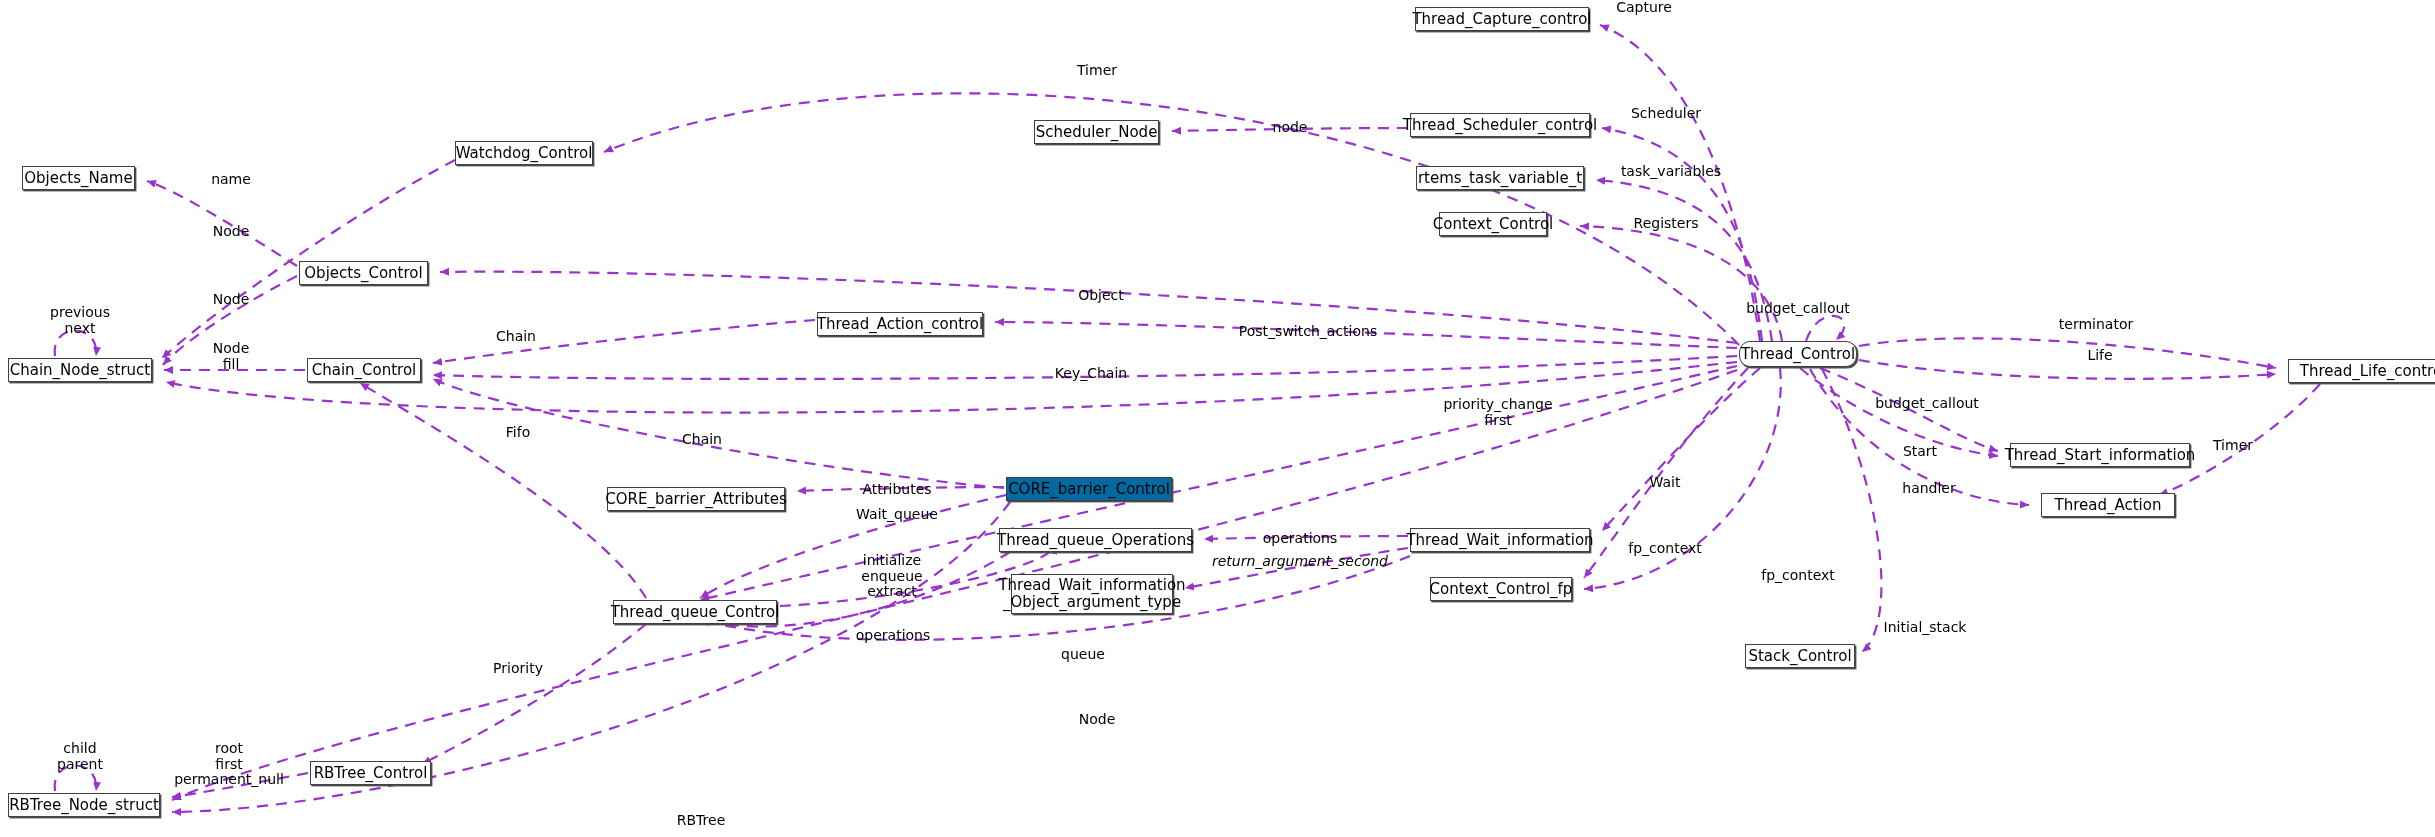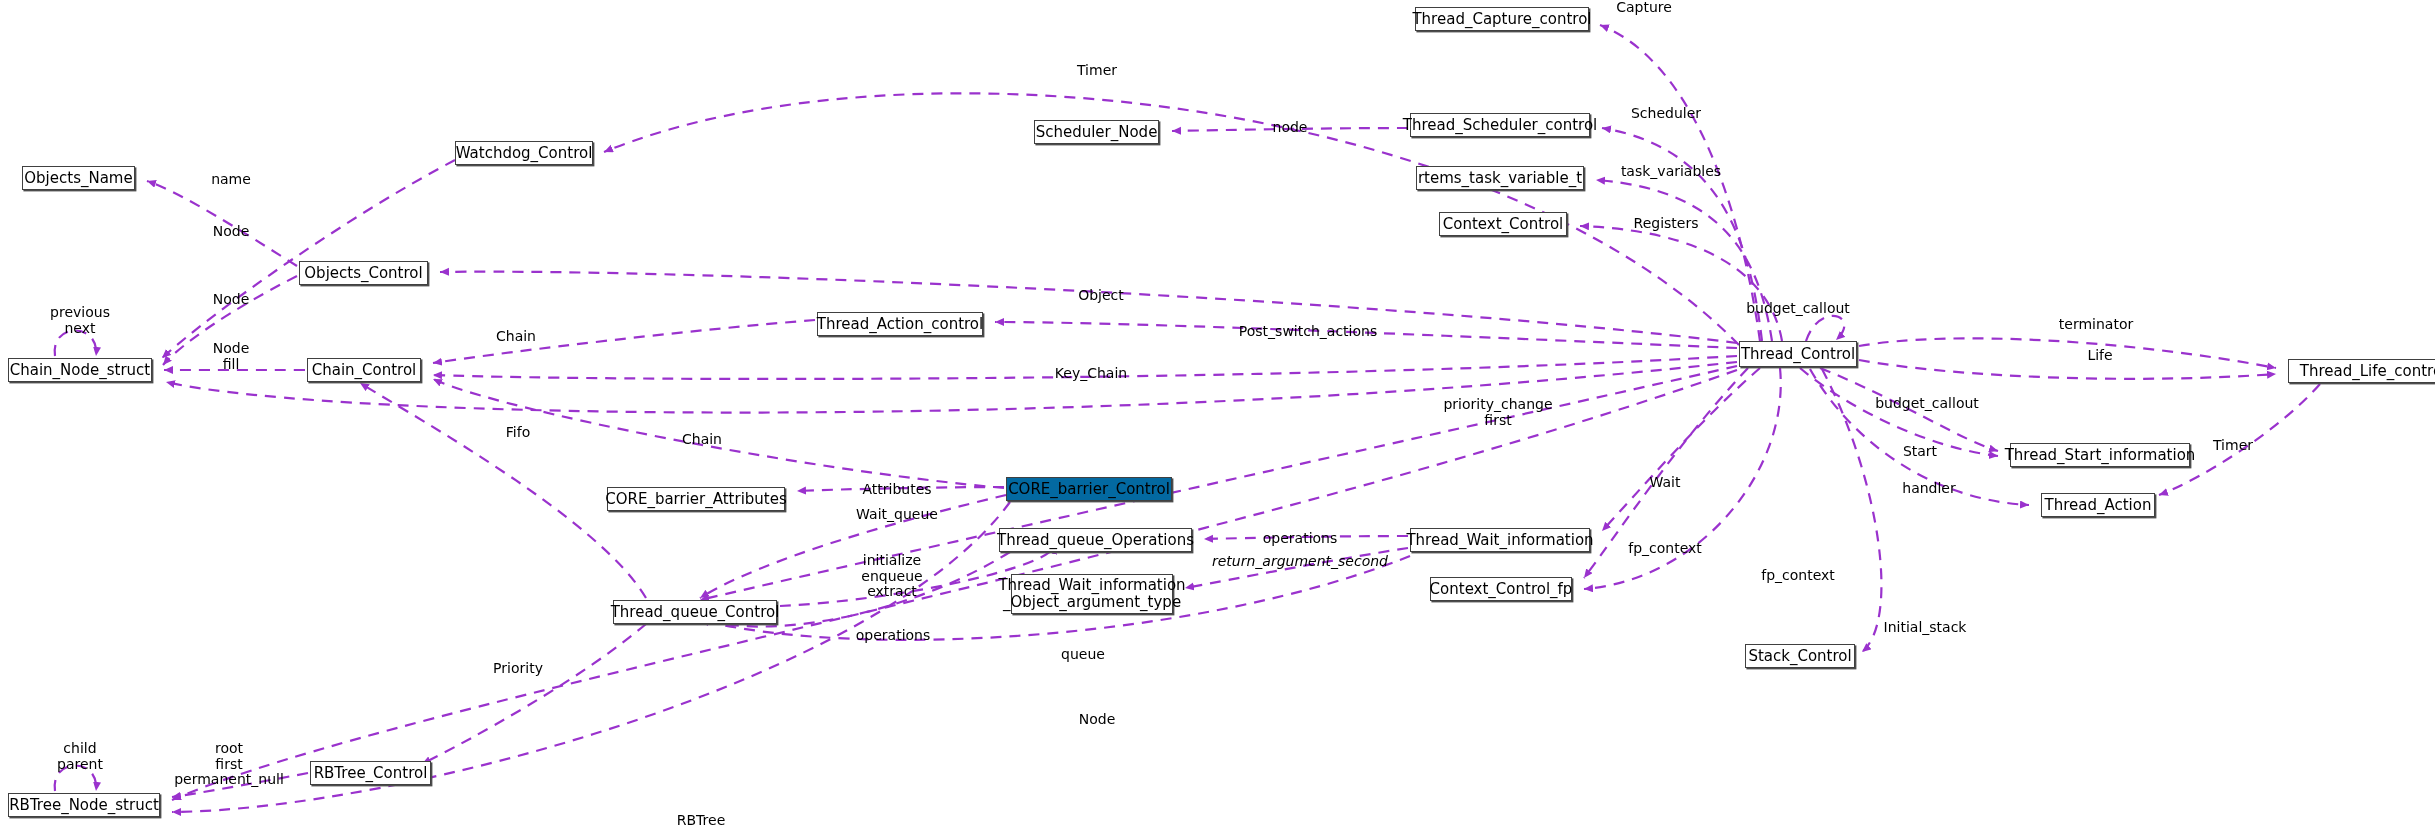--- a/index.html
+++ b/index.html
@@ -133,31 +133,31 @@
       <path d="M1010,502 C880,680 400,810 172,812"></path>
     </g>
   </svg>
 
   <div class="node" style="left:1415px;top:7px;width:174px;height:24px;"><span>Thread_Capture_control</span></div>
   <div class="node" style="left:455px;top:141px;width:138px;height:24px;"><span>Watchdog_Control</span></div>
   <div class="node" style="left:1034px;top:120px;width:125px;height:24px;"><span>Scheduler_Node</span></div>
   <div class="node" style="left:1410px;top:113px;width:180px;height:24px;"><span>Thread_Scheduler_control</span></div>
   <div class="node" style="left:22px;top:166px;width:113px;height:24px;"><span>Objects_Name</span></div>
   <div class="node" style="left:1416px;top:166px;width:168px;height:24px;justify-content:center;"><span>rtems_task_variable_t</span></div>
-  <div class="node" style="left:1439px;top:212px;width:128px;height:24px;"><span>Context_Control</span></div>
+  <div class="node" style="left:1439px;top:212px;width:108px;height:24px;"><span>Context_Control</span></div>
   <div class="node" style="left:299px;top:261px;width:129px;height:24px;"><span>Objects_Control</span></div>
   <div class="node" style="left:817px;top:312px;width:166px;height:24px;"><span>Thread_Action_control</span></div>
-  <div class="node" style="left:1739px;top:341px;width:118px;height:26px;"><span>Thread_Control</span></div>
+  <div class="node" style="left:1739px;top:341px;width:118px;height:26px;border-radius:11px;"><span>Thread_Control</span></div>
   <div class="node" style="left:2288px;top:359px;width:170px;height:24px;"><span>Thread_Life_control</span></div>
   <div class="node" style="left:8px;top:358px;width:144px;height:24px;"><span>Chain_Node_struct</span></div>
   <div class="node" style="left:307px;top:358px;width:114px;height:24px;"><span>Chain_Control</span></div>
   <div class="node" style="left:2010px;top:443px;width:180px;height:24px;"><span>Thread_Start_information</span></div>
   <div class="node" style="left:607px;top:487px;width:178px;height:24px;"><span>CORE_barrier_Attributes</span></div>
   <div class="node highlight" style="left:1006px;top:477px;width:166px;height:24px;"><span>CORE_barrier_Control</span></div>
-  <div class="node" style="left:2041px;top:493px;width:114px;height:24px;"><span>Thread_Action</span></div>
+  <div class="node" style="left:2041px;top:493px;width:134px;height:24px;"><span>Thread_Action</span></div>
   <div class="node" style="left:999px;top:528px;width:193px;height:24px;"><span>Thread_queue_Operations</span></div>
   <div class="node" style="left:1410px;top:528px;width:180px;height:24px;"><span>Thread_Wait_information</span></div>
   <div class="node" style="left:1011px;top:574px;width:162px;height:40px;"><span>Thread_Wait_information
 _Object_argument_type</span></div>
   <div class="node" style="left:1430px;top:577px;width:142px;height:24px;"><span>Context_Control_fp</span></div>
   <div class="node" style="left:613px;top:600px;width:164px;height:24px;"><span>Thread_queue_Control</span></div>
   <div class="node" style="left:1745px;top:644px;width:110px;height:24px;"><span>Stack_Control</span></div>
   <div class="node" style="left:310px;top:761px;width:121px;height:24px;"><span>RBTree_Control</span></div>
   <div class="node" style="left:8px;top:793px;width:152px;height:24px;"><span>RBTree_Node_struct</span></div>
 

